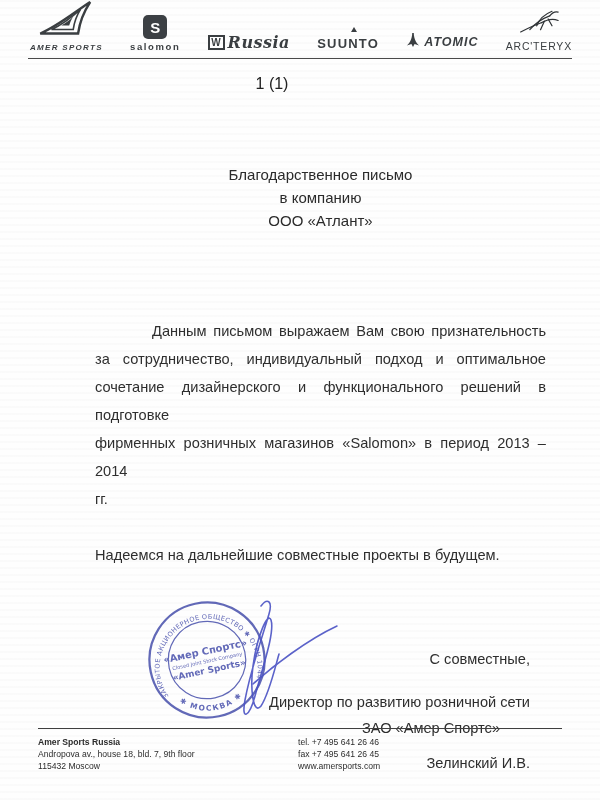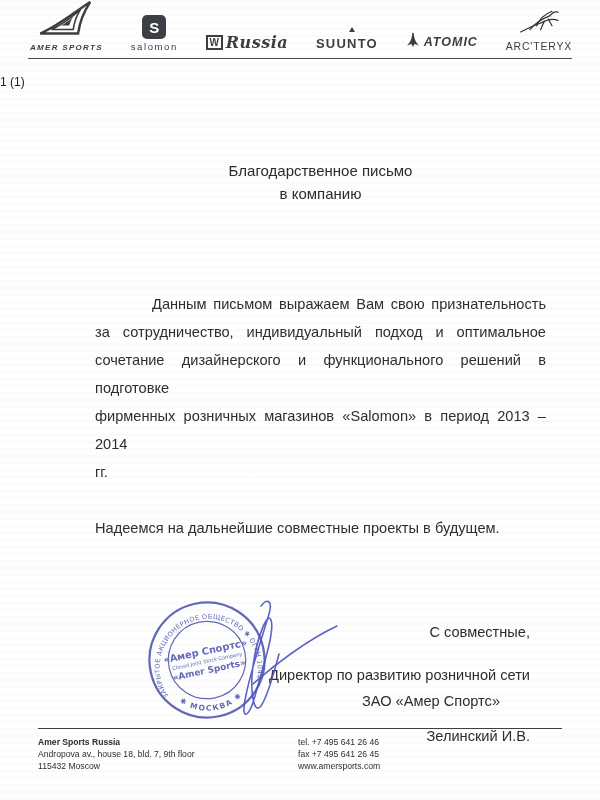--- a/index.html
+++ b/index.html
@@ -28,21 +28,21 @@
     height: 58px;
   }
   .brand { display: flex; flex-direction: column; align-items: center; color: #3a3e41; }
   .brand-label { font-size: 8px; font-weight: bold; letter-spacing: 1.3px; white-space: nowrap; text-align: right; }
   .amer .brand-label { font-style: italic; margin-top: 2px; }
   .salomon-box {
     width: 24px; height: 24px; background: #3c4044; border-radius: 5px;
     display: flex; align-items: center; justify-content: center;
     color: #fff; font-weight: bold; font-size: 15px;
   }
-  .salomon .brand-label { font-weight: normal; font-size: 9.5px; letter-spacing: 1.6px; margin-top: 2px; text-transform: lowercase; }
+  .salomon .brand-label { font-weight: bold; font-size: 9.5px; letter-spacing: 1.6px; margin-top: 2px; text-transform: lowercase; }
   .wilson { flex-direction: row; align-items: center; gap: 3px; }
   .wilson-box {
     width: 17px; height: 15px; border: 2.2px solid #3a3e41;
     display: flex; align-items: center; justify-content: center;
     font-weight: bold; font-size: 10px; color: #3a3e41;
   }
   .wilson-script { font-family: "DejaVu Serif", serif; font-style: italic; font-weight: bold; font-size: 16px; letter-spacing: 0.5px; }
   .suunto-wrap { position: relative; }
   .suunto-label { font-size: 13px; font-weight: bold; letter-spacing: 1.2px; }
   .suunto-caret {
@@ -50,21 +50,21 @@
     width: 0; height: 0;
     border-left: 3px solid transparent; border-right: 3px solid transparent;
     border-bottom: 5px solid #3a3e41;
   }
   .atomic { flex-direction: row; align-items: center; gap: 4px; }
   .atomic-label { font-size: 12.5px; font-weight: bold; font-style: italic; letter-spacing: 1px; }
   .arcteryx .brand-label { font-weight: normal; font-size: 10.5px; letter-spacing: 0.8px; margin-top: 1px; }
 
   .header-rule { margin: 0 28px; border-top: 1.6px solid #4a4a4a; }
 
-  .page-num { text-align: left; margin: 16px 56px 0 0; font-size: 12px; color: #222; }
+  .page-num { text-align: center; margin: 16px 56px 0 0; font-size: 16px; color: #222; }
 
   
   .content { margin: 0 54px 0 95px; }
 
   .title-block { margin-top: 70px; text-align: center; font-weight: normal; font-size: 15px; line-height: 23px; color: #2b2b2b; }
 
   .para1 { margin-top: 85px; font-size: 14.6px; color: #2e2e2e; }
   .jline { text-align: justify; text-align-last: justify; line-height: 28px; white-space: normal; }
   .jline.first { text-indent: 57px; }
   .lastline { text-align: left; line-height: 28px; }
@@ -161,20 +161,21 @@
   </div>
 
   <div class="header-rule"></div>
 
   <div class="page-num">1 (1)</div>
 
   <div class="content">
     <div class="title-block">
       <div>Благодарственное письмо</div>
       <div>в компанию</div>
+      <div>ООО «Атлант»</div>
     </div>
 
     <div class="para1">
       <div class="jline first">Данным письмом выражаем Вам свою признательность</div>
       <div class="jline">за сотрудничество, индивидуальный подход и оптимальное</div>
       <div class="jline">сочетание дизайнерского и функционального решений в подготовке</div>
       <div class="jline">фирменных розничных магазинов «Salomon» в период 2013 – 2014</div>
       <div class="lastline">гг.</div>
     </div>
 

